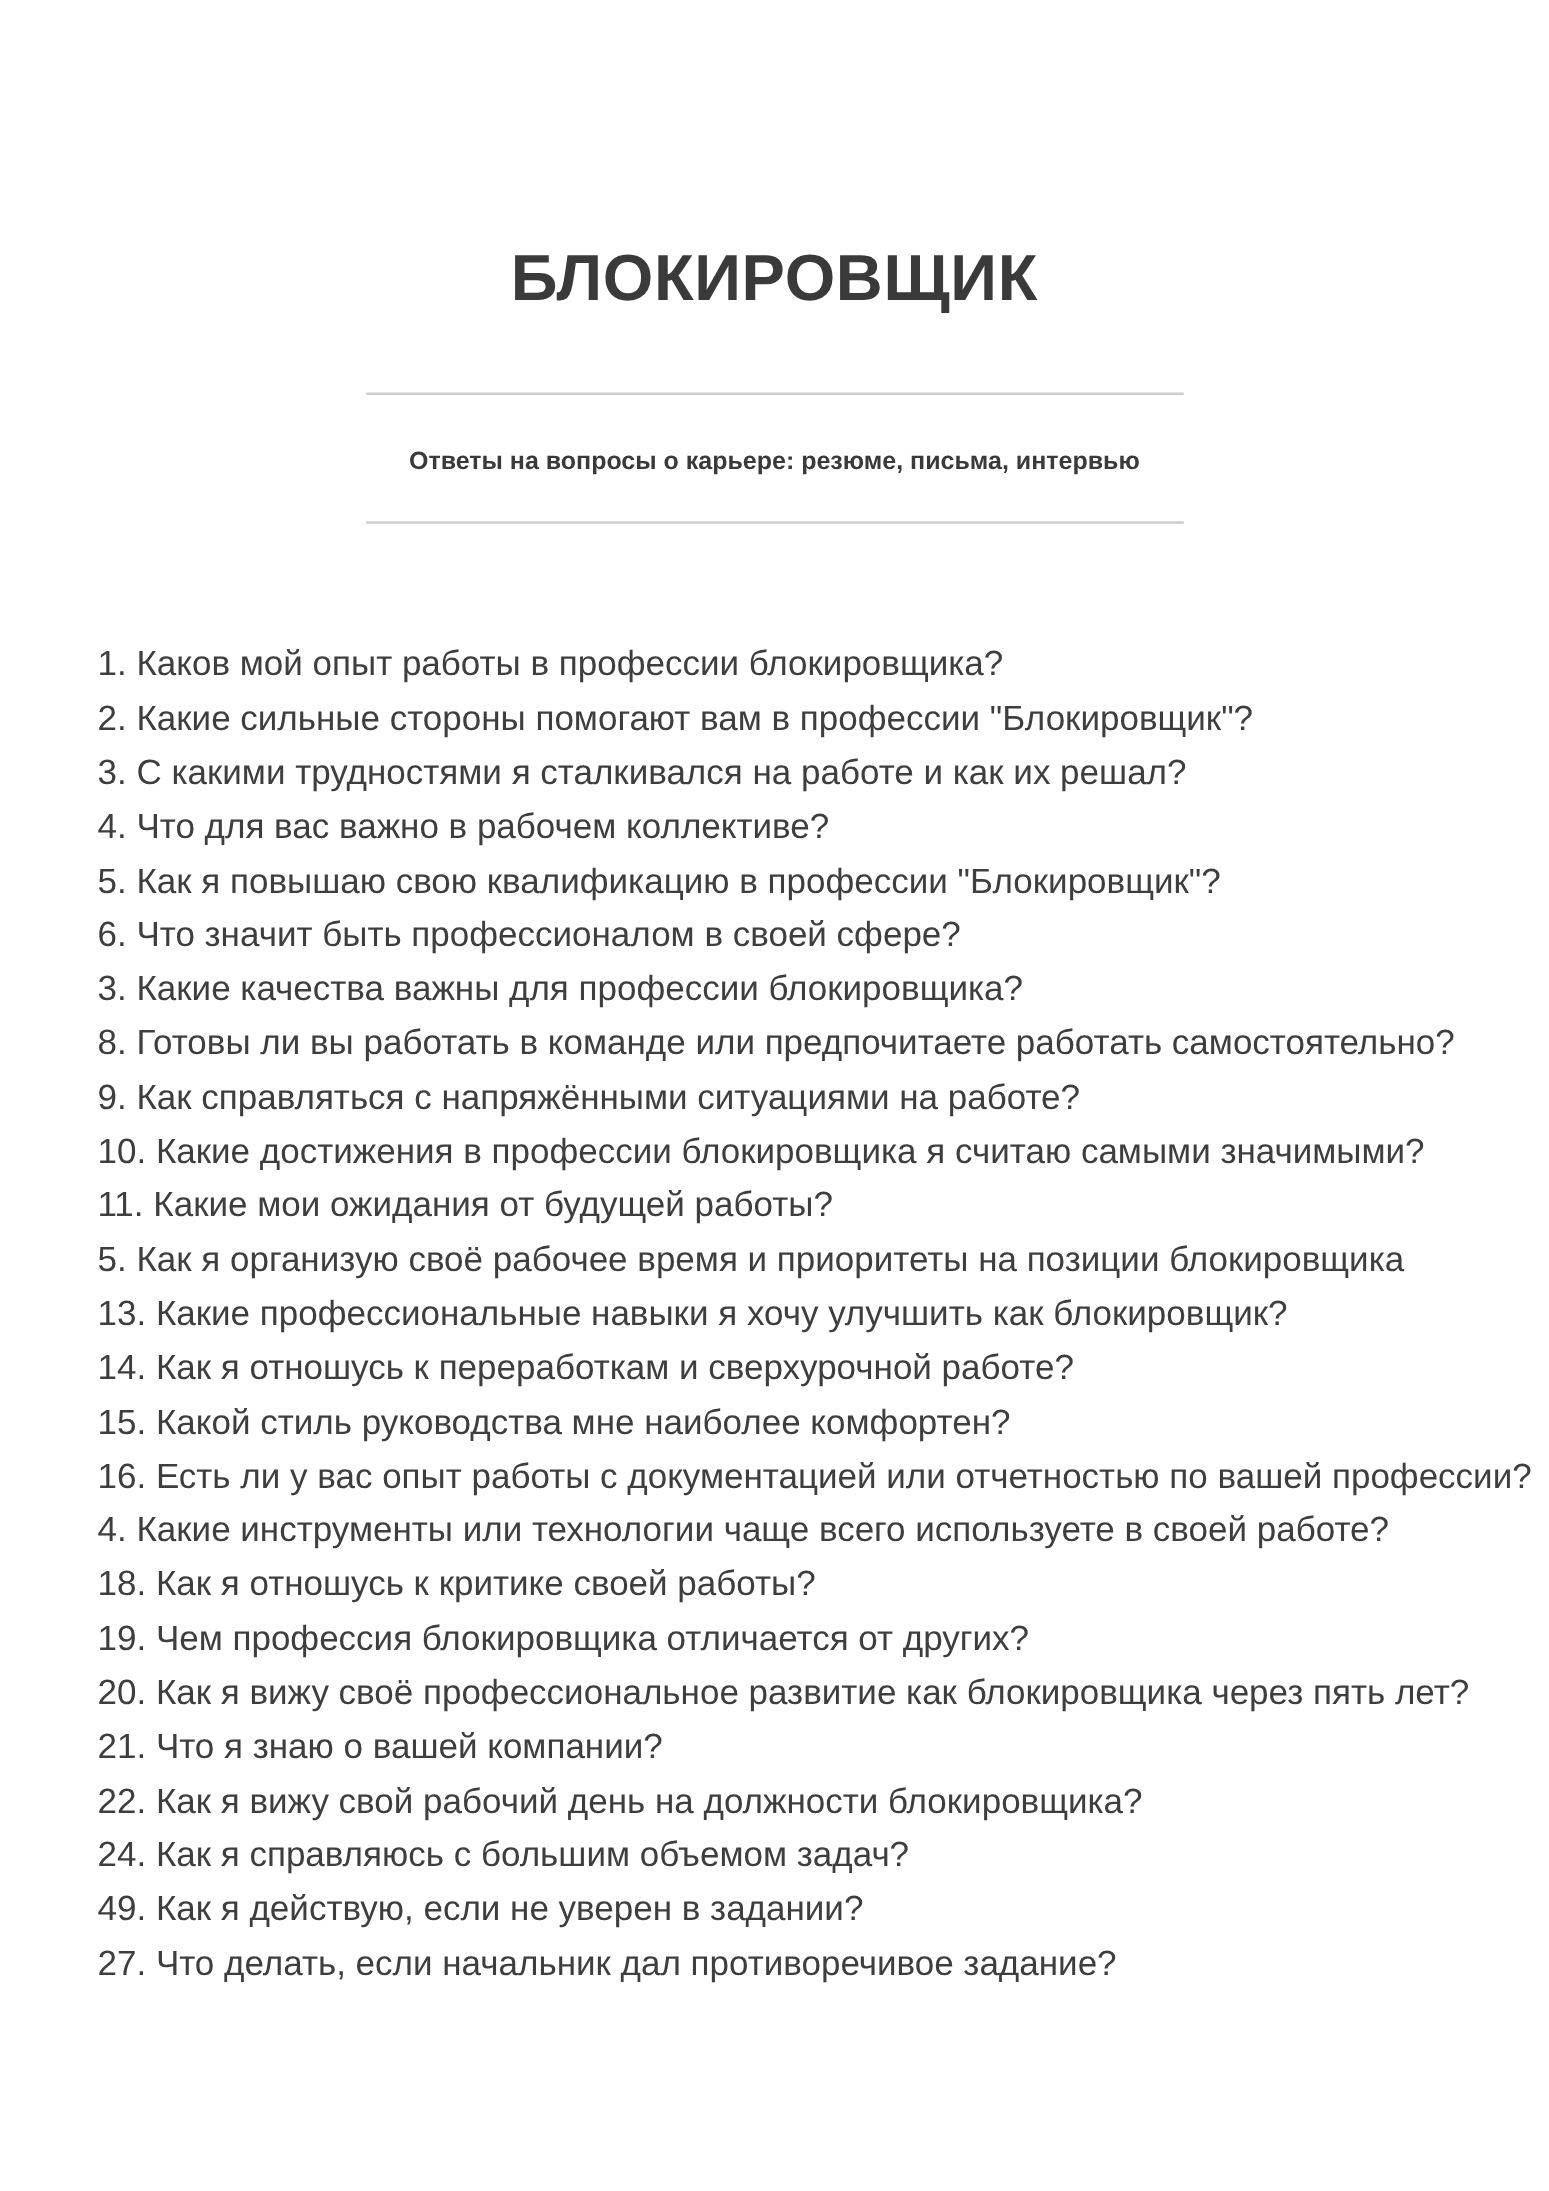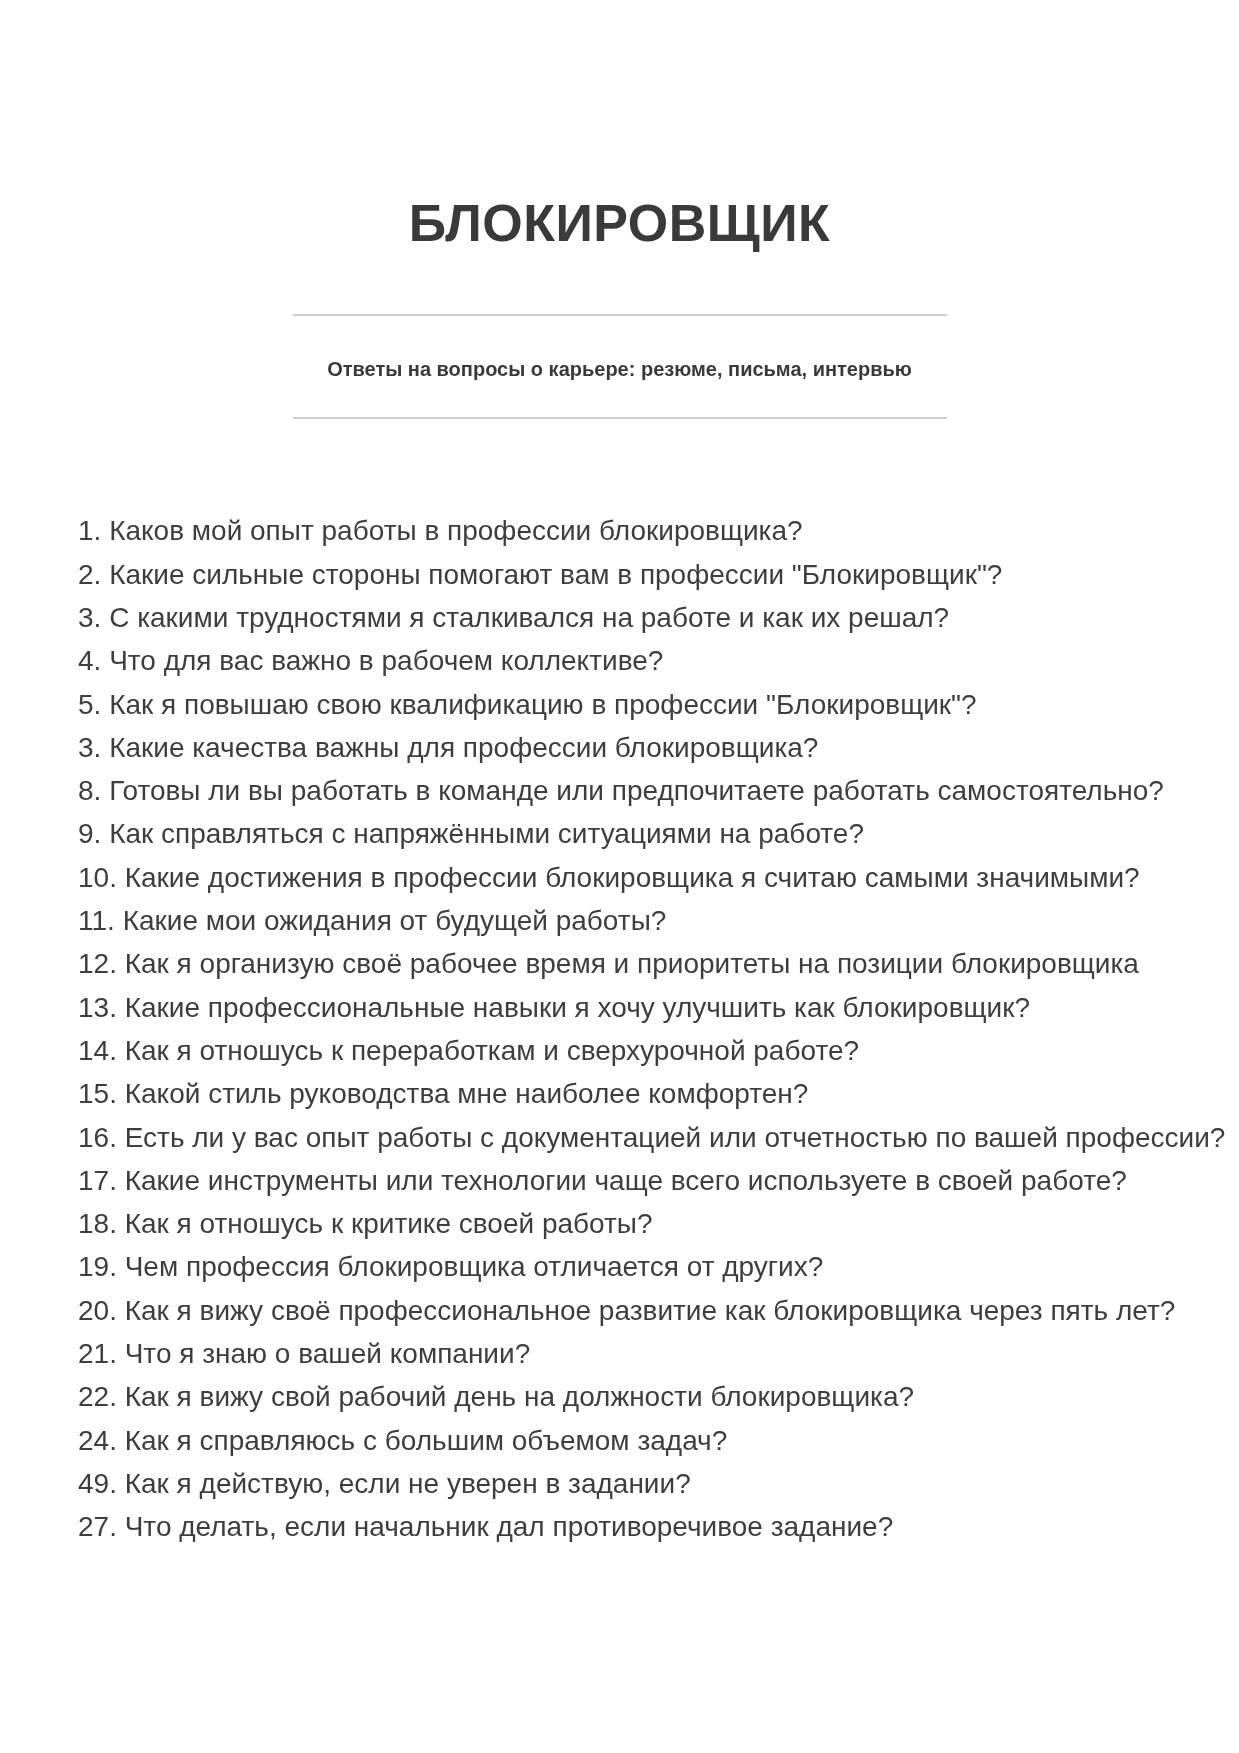--- a/index.html
+++ b/index.html
@@ -68,31 +68,32 @@
     <h2 class="subtitle">Ответы на вопросы о карьере: резюме, письма, интервью</h2>
     <div class="divider second"></div>
   </div>
 
   <div class="questions">
     <div class="question">1. Каков мой опыт работы в профессии блокировщика?</div>
     <div class="question">2. Какие сильные стороны помогают вам в профессии "Блокировщик"?</div>
     <div class="question">3. С какими трудностями я сталкивался на работе и как их решал?</div>
     <div class="question">4. Что для вас важно в рабочем коллективе?</div>
     <div class="question">5. Как я повышаю свою квалификацию в профессии "Блокировщик"?</div>
+    <div class="question">6. Что значит быть профессионалом в своей сфере?</div>
     <div class="question">3. Какие качества важны для профессии блокировщика?</div>
     <div class="question">8. Готовы ли вы работать в команде или предпочитаете работать самостоятельно?</div>
     <div class="question">9. Как справляться с напряжёнными ситуациями на работе?</div>
     <div class="question">10. Какие достижения в профессии блокировщика я считаю самыми значимыми?</div>
     <div class="question">11. Какие мои ожидания от будущей работы?</div>
-    <div class="question">12. Как я организую своё рабочее время и приоритеты на позиции блокировщика</div>
+    <div class="question">5. Как я организую своё рабочее время и приоритеты на позиции блокировщика</div>
     <div class="question">13. Какие профессиональные навыки я хочу улучшить как блокировщик?</div>
     <div class="question">14. Как я отношусь к переработкам и сверхурочной работе?</div>
     <div class="question">15. Какой стиль руководства мне наиболее комфортен?</div>
     <div class="question">16. Есть ли у вас опыт работы с документацией или отчетностью по вашей профессии?</div>
-    <div class="question">17. Какие инструменты или технологии чаще всего используете в своей работе?</div>
+    <div class="question">4. Какие инструменты или технологии чаще всего используете в своей работе?</div>
     <div class="question">18. Как я отношусь к критике своей работы?</div>
     <div class="question">19. Чем профессия блокировщика отличается от других?</div>
     <div class="question">20. Как я вижу своё профессиональное развитие как блокировщика через пять лет?</div>
     <div class="question">21. Что я знаю о вашей компании?</div>
     <div class="question">22. Как я вижу свой рабочий день на должности блокировщика?</div>
     <div class="question">24. Как я справляюсь с большим объемом задач?</div>
     <div class="question">49. Как я действую, если не уверен в задании?</div>
     <div class="question">27. Что делать, если начальник дал противоречивое задание?</div>
   </div>
 

